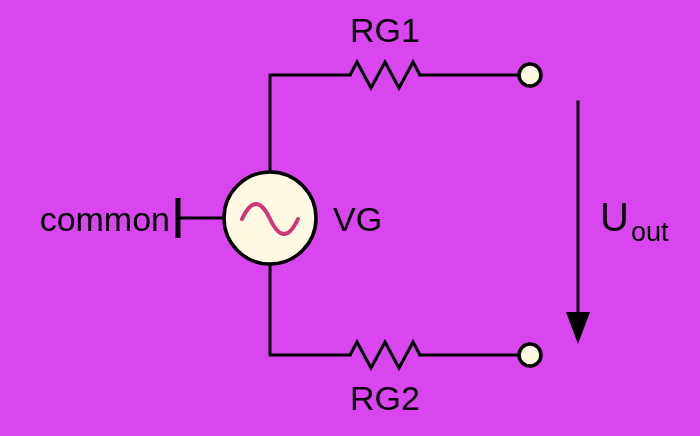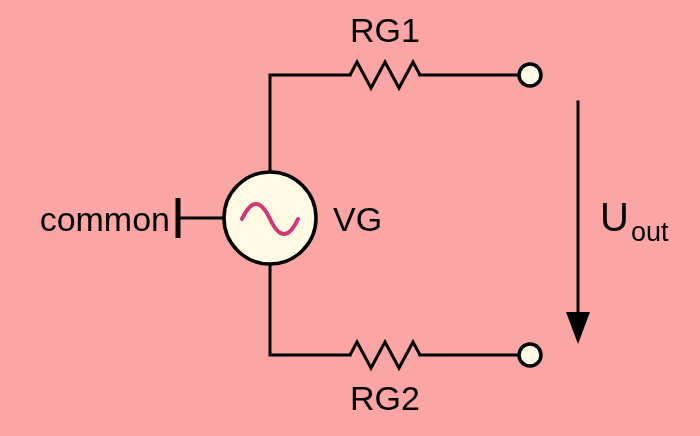--- a/index.html
+++ b/index.html
@@ -4,21 +4,21 @@
 <style>
   html, body {
     margin: 0;
     padding: 0;
     background: #ffffff;
   }
   .stage {
     position: relative;
     width: 700px;
     height: 436px;
-    background: #fca5a5;
+    background: #d946ef;
     font-family: "Liberation Sans", sans-serif;
     overflow: hidden;
   }
   svg { display: block; }
   .wire {
     stroke: #000000;
     stroke-width: 3;
     fill: none;
     stroke-linecap: square;
   }

